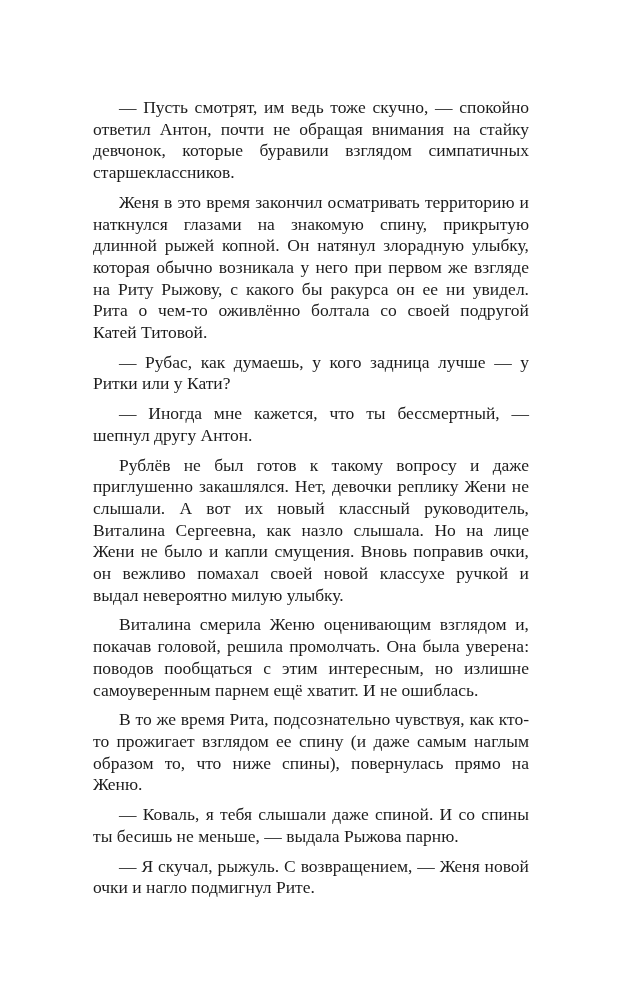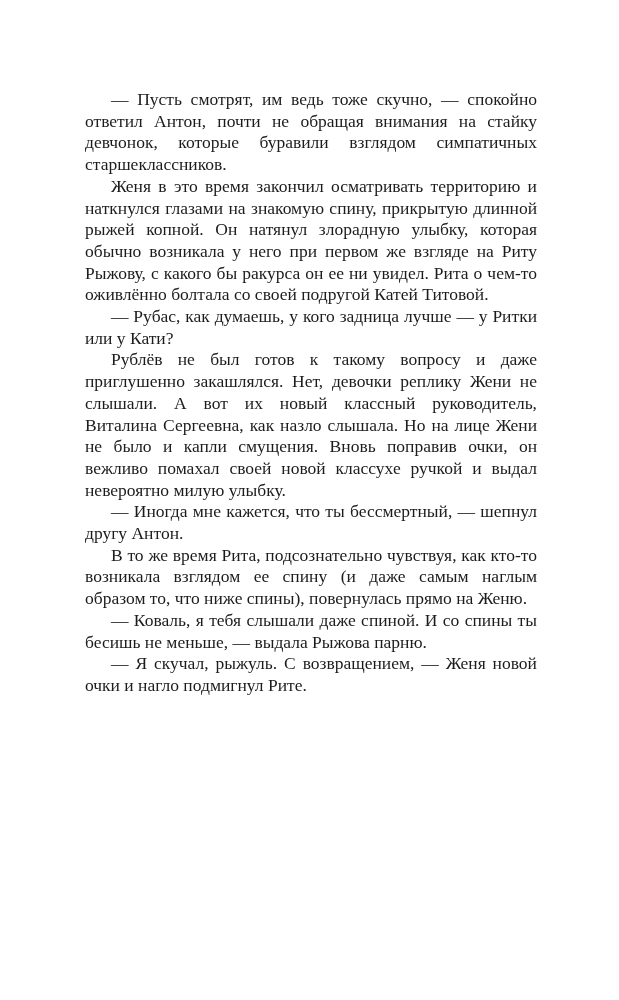--- a/index.html
+++ b/index.html
@@ -28,32 +28,33 @@
     left: 85px;
     width: 452px;
     color: #1c1c1c;
     font-size: 17.5px;
     line-height: 21.7px;
     text-align: justify;
     hyphens: auto;
     -webkit-hyphens: auto;
   }
   .text-block p {
-    margin: 0;
+    margin: 8px;
     padding: 0;
     text-indent: 26px;
   }
 </style>
 </head>
 <body>
 
 <div class="book-page">
   <div class="text-block">
     <p>— Пусть смотрят, им ведь тоже скучно, — спокойно ответил Антон, почти не обращая внимания на стайку девчонок, которые буравили взглядом симпатичных старшеклассников.</p>
     <p>Женя в это время закончил осматривать территорию и наткнулся глазами на знакомую спину, прикрытую длинной рыжей копной. Он натянул злорадную улыбку, которая обычно возникала у него при первом же взгляде на Риту Рыжову, с какого бы ракурса он ее ни увидел. Рита о чем-то оживлённо болтала со своей подругой Катей Титовой.</p>
     <p>— Рубас, как думаешь, у кого задница лучше — у Ритки или у Кати?</p>
+    <p>— Иногда мне кажется, что ты бессмертный, — шепнул другу Антон.</p>
     <p>Рублёв не был готов к такому вопросу и даже приглушенно закашлялся. Нет, девочки реплику Жени не слышали. А вот их новый классный руководитель, Виталина Сергеевна, как назло слышала. Но на лице Жени не было и капли смущения. Вновь поправив очки, он вежливо помахал своей новой классухе ручкой и выдал невероятно милую улыбку.</p>
-    <p>— Иногда мне кажется, что ты бессмертный, — шепнул другу Антон.</p>
-    <p>В то же время Рита, подсознательно чувствуя, как кто-то возникала взглядом ее спину (и даже самым наглым образом то, что ниже спины), повернулась прямо на Женю.</p>
+    <p>Виталина смерила Женю оценивающим взглядом и, покачав головой, решила промолчать. Она была уверена: поводов пообщаться с этим интересным, но излишне самоуверенным парнем ещё хватит. И не ошиблась.</p>
+    <p>В то же время Рита, подсознательно чувствуя, как кто-то прожигает взглядом ее спину (и даже самым наглым образом то, что ниже спины), повернулась прямо на Женю.</p>
     <p>— Коваль, я тебя слышали даже спиной. И со спины ты бесишь не меньше, — выдала Рыжова парню.</p>
     <p>— Я скучал, рыжуль. С возвращением, — Женя новой очки и нагло подмигнул Рите.</p>
   </div>
 </div>
 
 </body></html>

